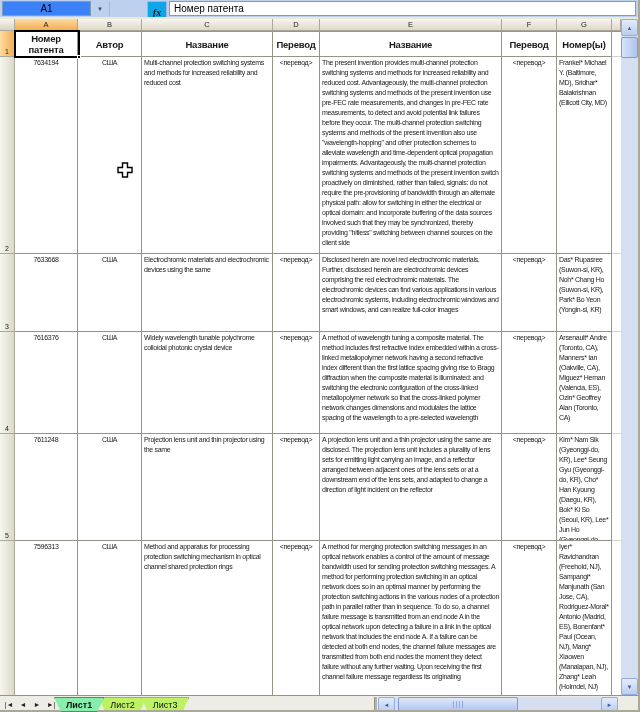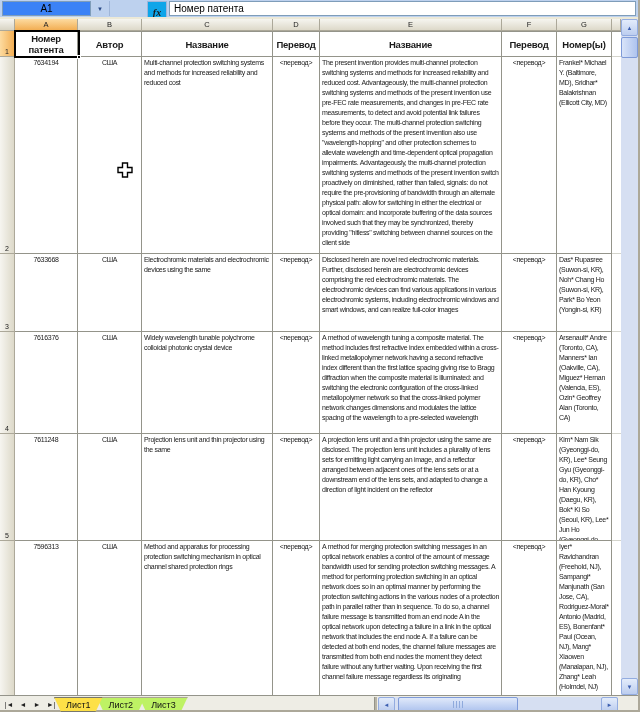--- a/index.html
+++ b/index.html
@@ -46,21 +46,21 @@
   .vscroll .down { position:absolute; left:0; bottom:0; width:17px; height:17px; }
   .redge { position:absolute; left:638px; top:0; width:2px; height:712px; background:#ACA899; }
   .bedge { position:absolute; left:0; top:710px; width:640px; height:2px; background:#ACA899; }
 
   
   .bottombar { position:absolute; left:0; top:695px; width:640px; height:17px; background:#EEEDE5; border-top:1px solid #94948A; }
   .navgrp { position:absolute; left:2px; top:2px; display:flex; }
   .navbtn { width:14px; height:13px; display:flex; align-items:center; justify-content:center; font-size:7px; color:#222; }
   .tabs { position:absolute; left:60px; top:1px; height:15px; display:flex; }
   .tab { height:15px; padding:0 12px; display:flex; align-items:center; justify-content:center; font-size:9px; color:#111; clip-path:polygon(7px 100%, 0 0, 100% 0, calc(100% - 7px) 100%); margin-left:-6px; background:#bef264; box-shadow:inset 0 0 0 1px #A9A593; }
-  .tab.active { background:#fde047; font-weight:normal; box-shadow:inset 0 0 0 1px #77776D; z-index:2; }
+  .tab.active { background:#86efac; font-weight:bold; box-shadow:inset 0 0 0 1px #77776D; z-index:2; }
   .tabsplit { position:absolute; left:374px; top:1px; width:3px; height:15px; background:#B8B4A6; border-left:1px solid #94948A; }
   .hscroll { position:absolute; left:378px; top:1px; width:240px; height:15px; background:#D6DFF2; }
   .hscroll .lbtn { position:absolute; left:0; top:0; width:17px; height:15px; }
   .hscroll .rbtn { position:absolute; right:0; top:0; width:17px; height:15px; }
   .hthumb { position:absolute; left:20px; top:0; width:120px; height:15px; background:linear-gradient(180deg,#E0E9FA,#AEC3EE); border:1px solid #7E9AD8; border-radius:2px; display:flex; align-items:center; justify-content:center; }
   .grip { width:10px; height:7px; background:repeating-linear-gradient(90deg,#8FAADC 0 1px,transparent 1px 3px); }
 
   
   .cursor { position:absolute; left:117px; top:162px; width:16px; height:16px; pointer-events:none; z-index:50; }
 </style>

